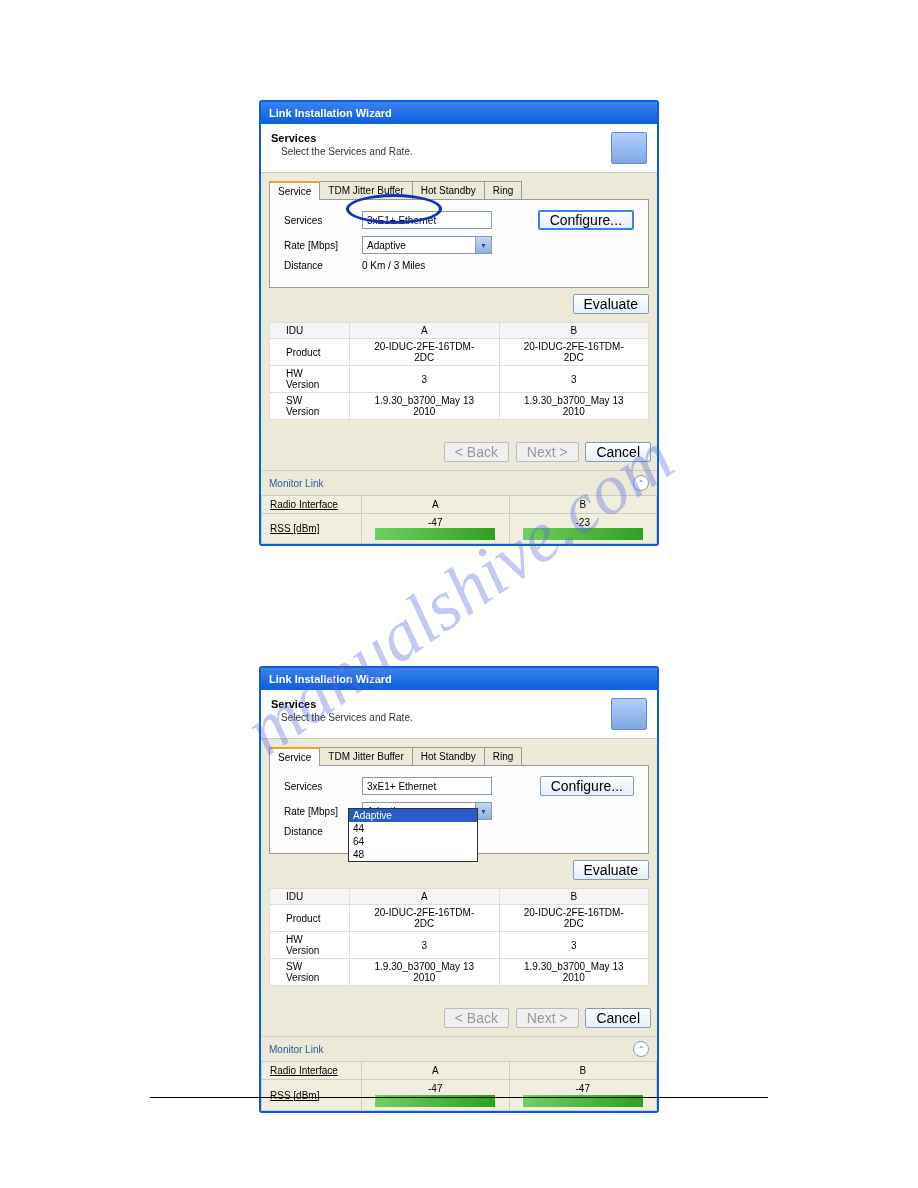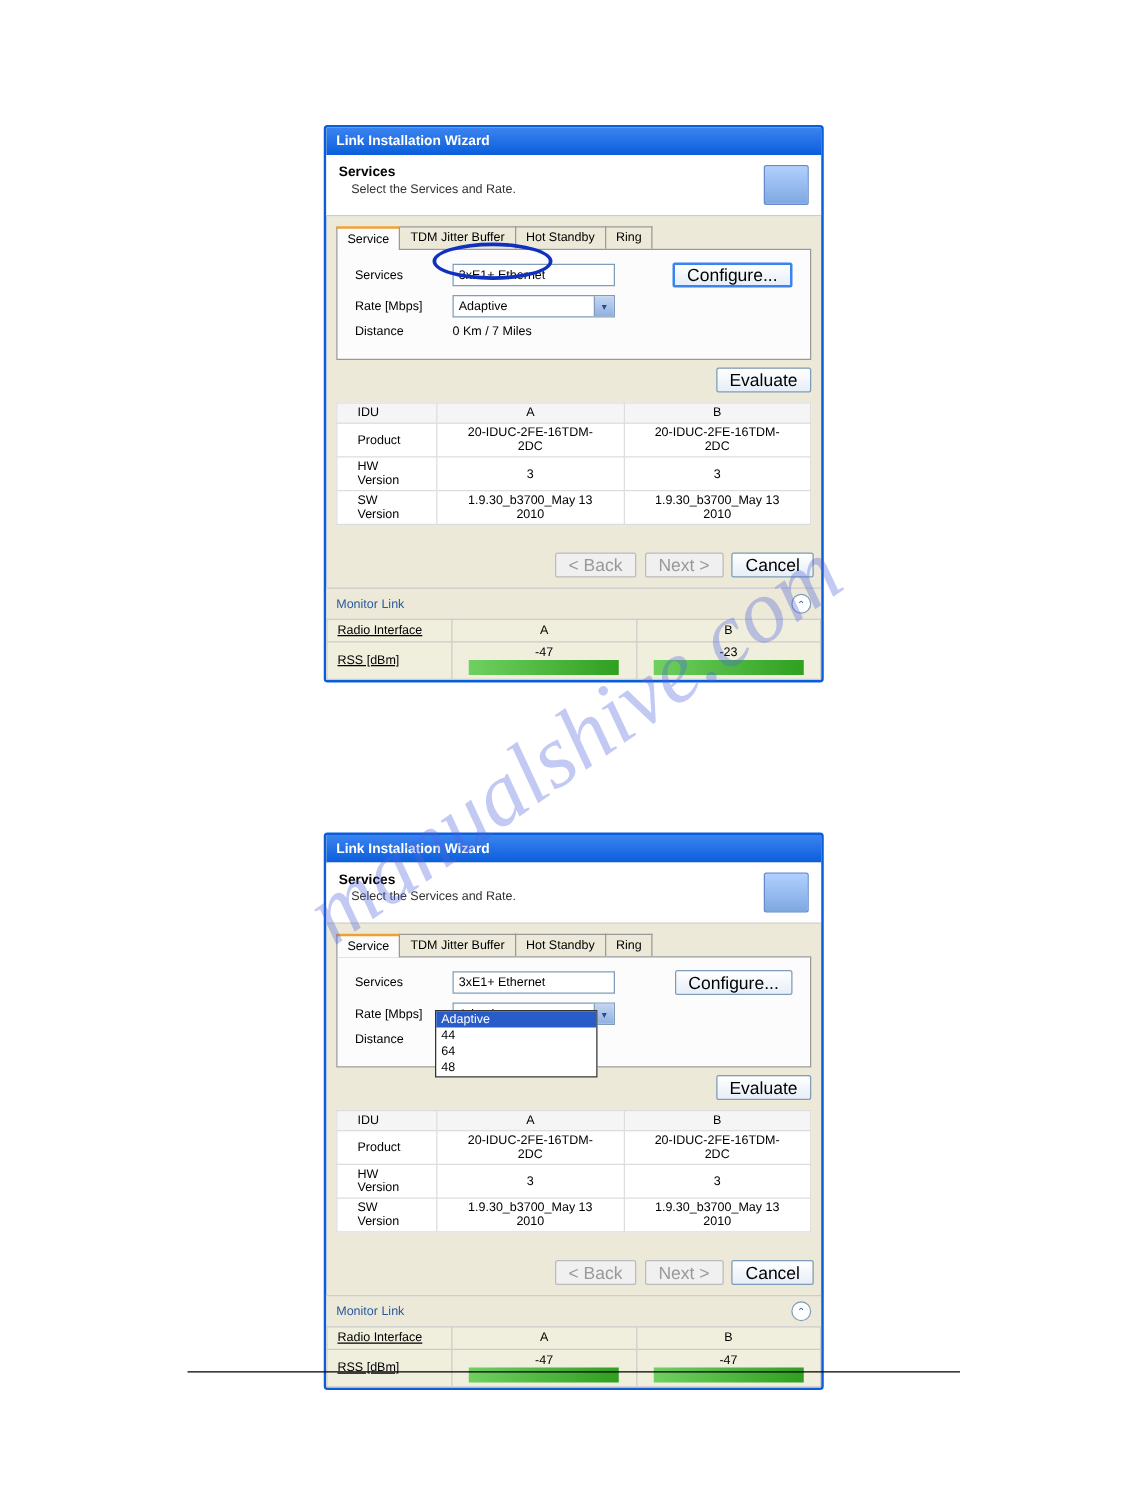--- a/index.html
+++ b/index.html
@@ -242,21 +242,21 @@
         </div>
         <div class="form-row">
           <div class="form-label">Rate [Mbps]</div>
           <div class="dropdown">
             <span>Adaptive</span>
             <span class="dropdown-arrow">▾</span>
           </div>
         </div>
         <div class="form-row">
           <div class="form-label">Distance</div>
-          <div>0 Km / 7 Miles</div>
+          <div>0 Km / 3 Miles</div>
         </div>
       </div>
     </div>
     <div class="right-btns">
       <button class="btn">Evaluate</button>
     </div>
     <table class="table">
       <tbody>
             <tr>
         <th>IDU</th>

